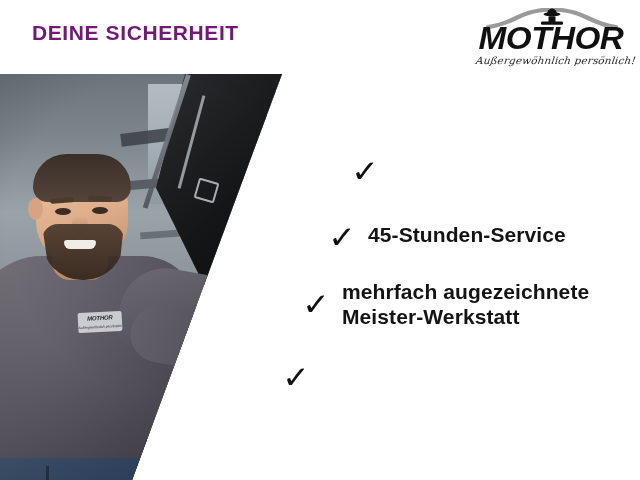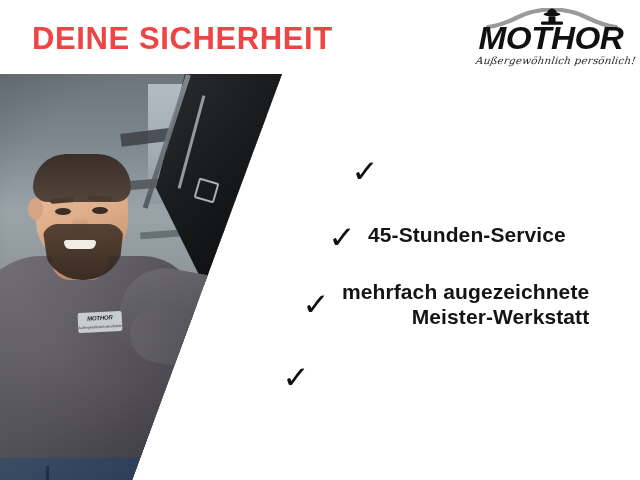--- a/index.html
+++ b/index.html
@@ -25,24 +25,24 @@
     left: 0; top: 0;
     width: 640px;
     height: 74px;
     background: #ffffff;
     z-index: 40;
   }
   .header-title {
     position: absolute;
     left: 32px;
     top: 21px;
-    font-size: 31px;
+    font-size: 21px;
     font-weight: bold;
     letter-spacing: 0.6px;
-    color: #ef4444;
+    color: #701a75;
     white-space: nowrap;
   }
 
   
   .logo {
     position: absolute;
     right: 14px;
     top: 8px;
     width: 150px;
     height: 62px;
@@ -414,21 +414,21 @@
     margin-right: 13px;
     transform: scaleX(1.06);
   }
   .bullet .label {
     font-size: 21px;
     font-weight: bold;
     color: #141414;
     line-height: 25px;
     letter-spacing: 0.1px;
   }
-  .bullet .label .line2 { display: block; text-align: right; }
+  .bullet .label .line2 { display: block; }
 
   .b1 { left: 352px; top: 82px; }
   .b2 { left: 329px; top: 148px; }
   .b3 { left: 303px; top: 205px; }
   .b3 .check { margin-top: 10px; }
   .b4 { left: 283px; top: 288px; }
 </style>
 </head>
 <body>
 

